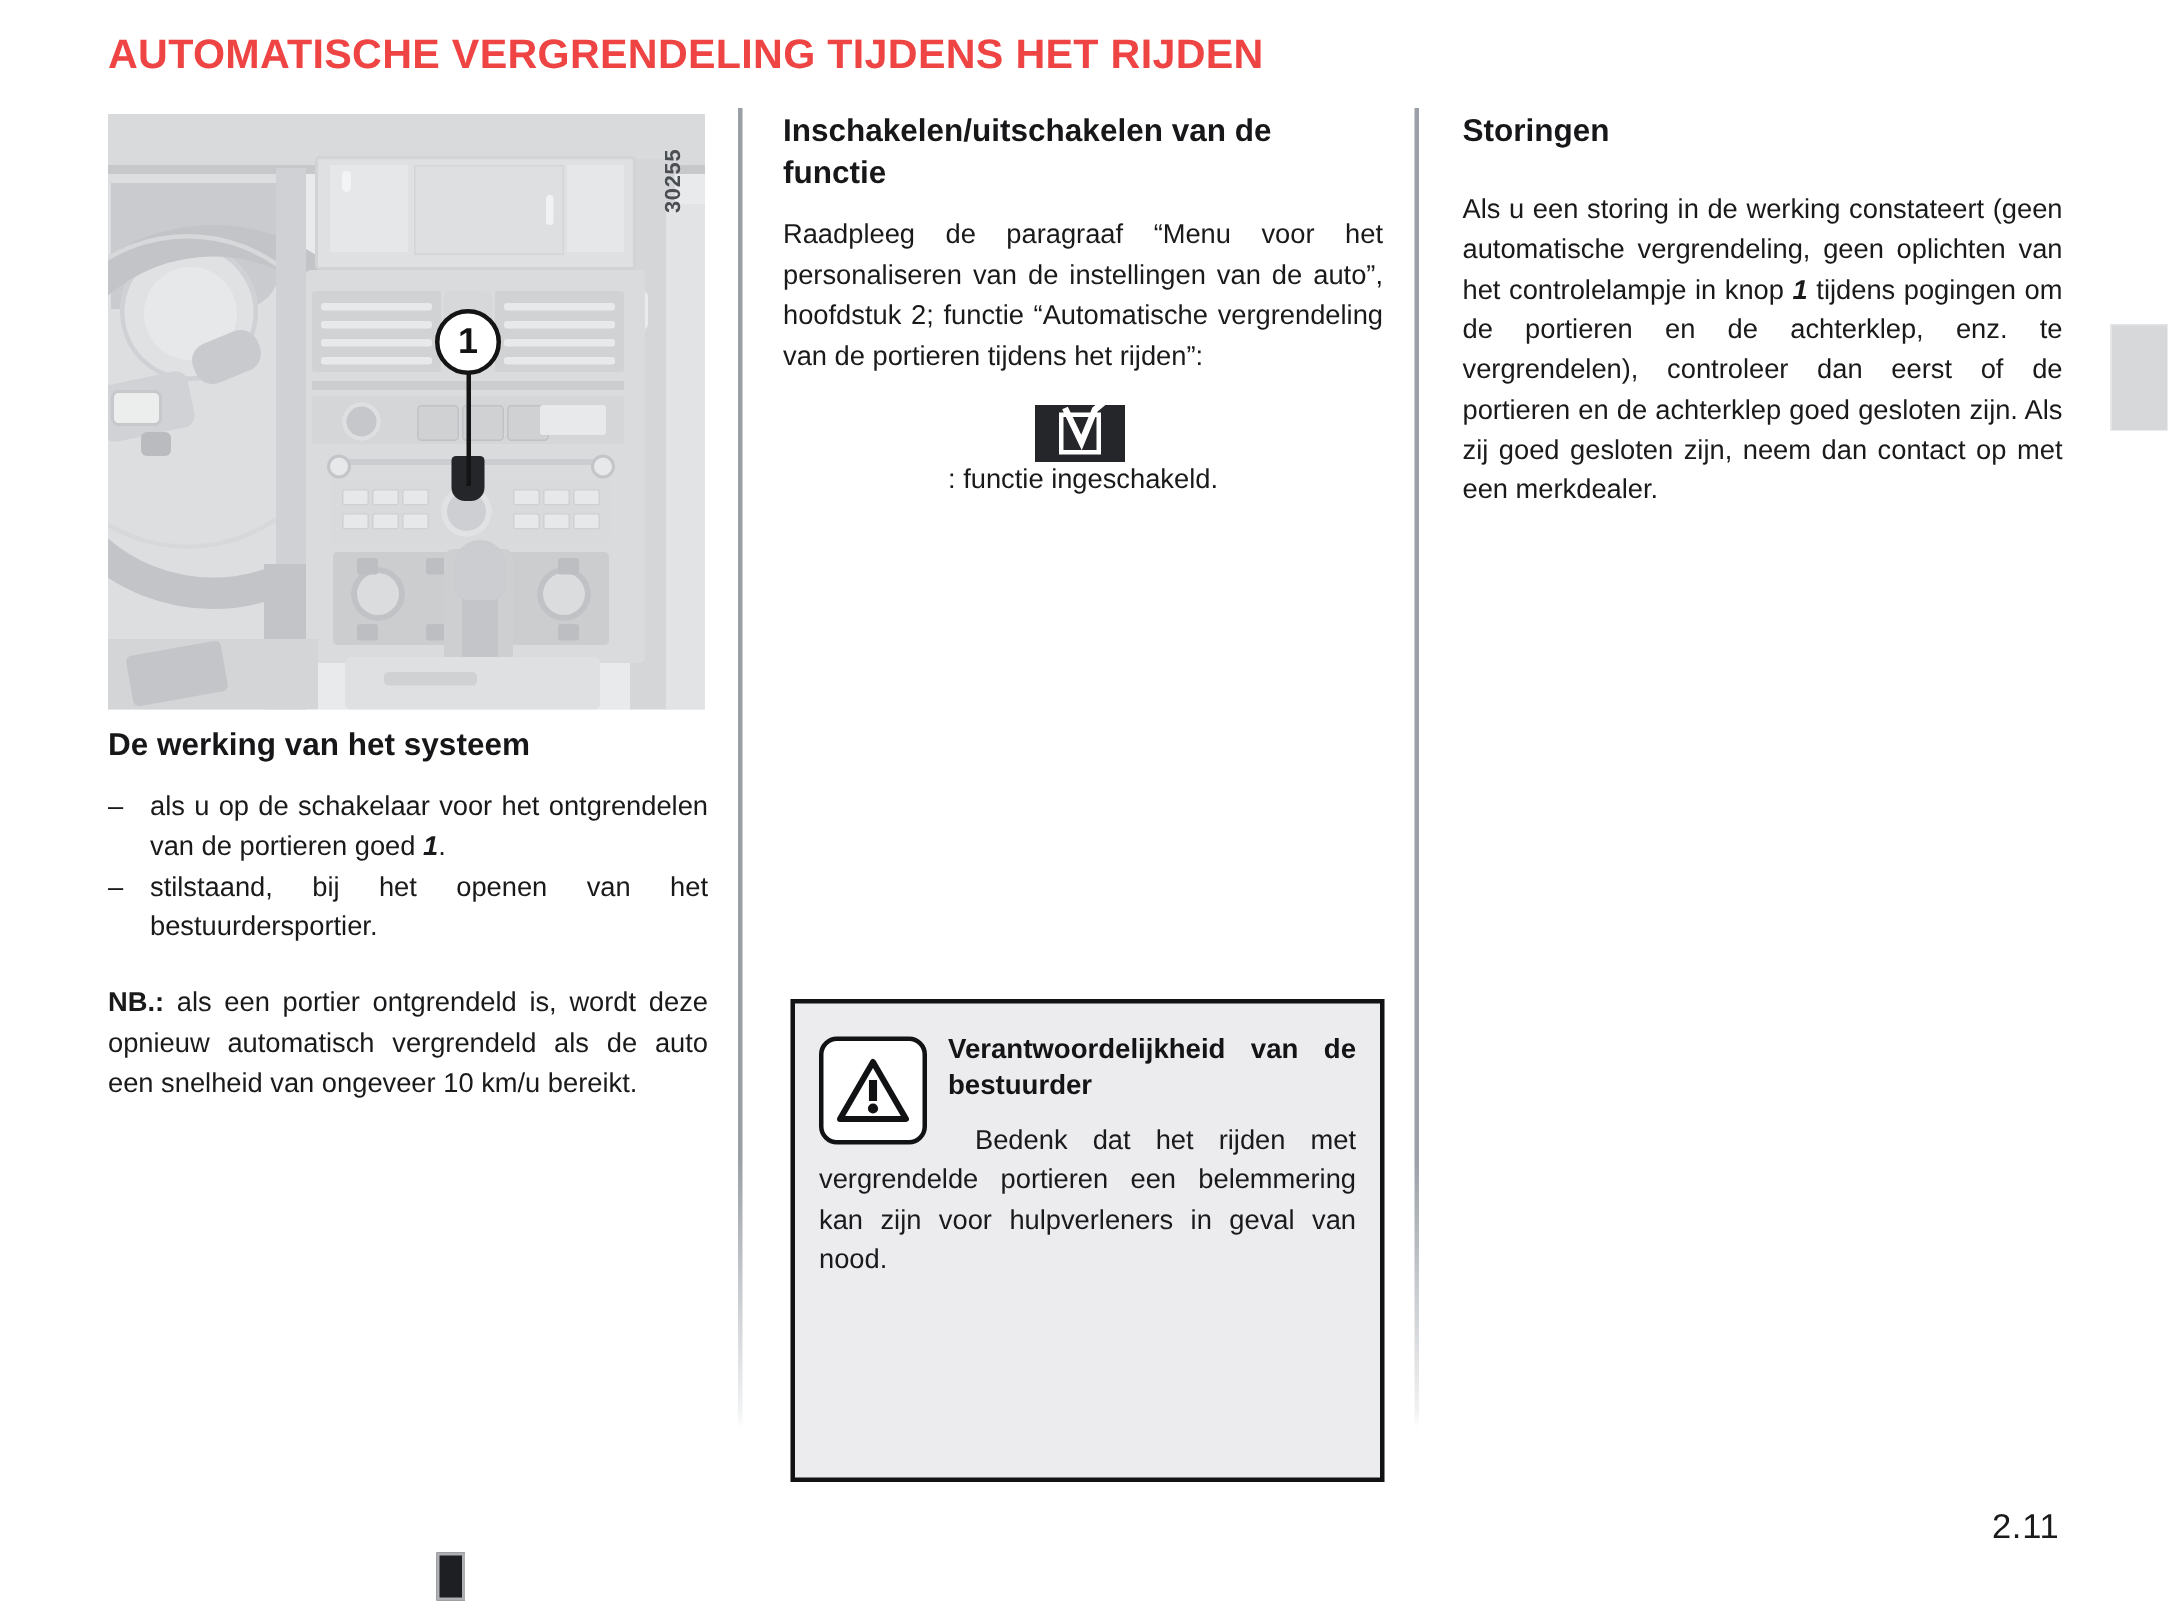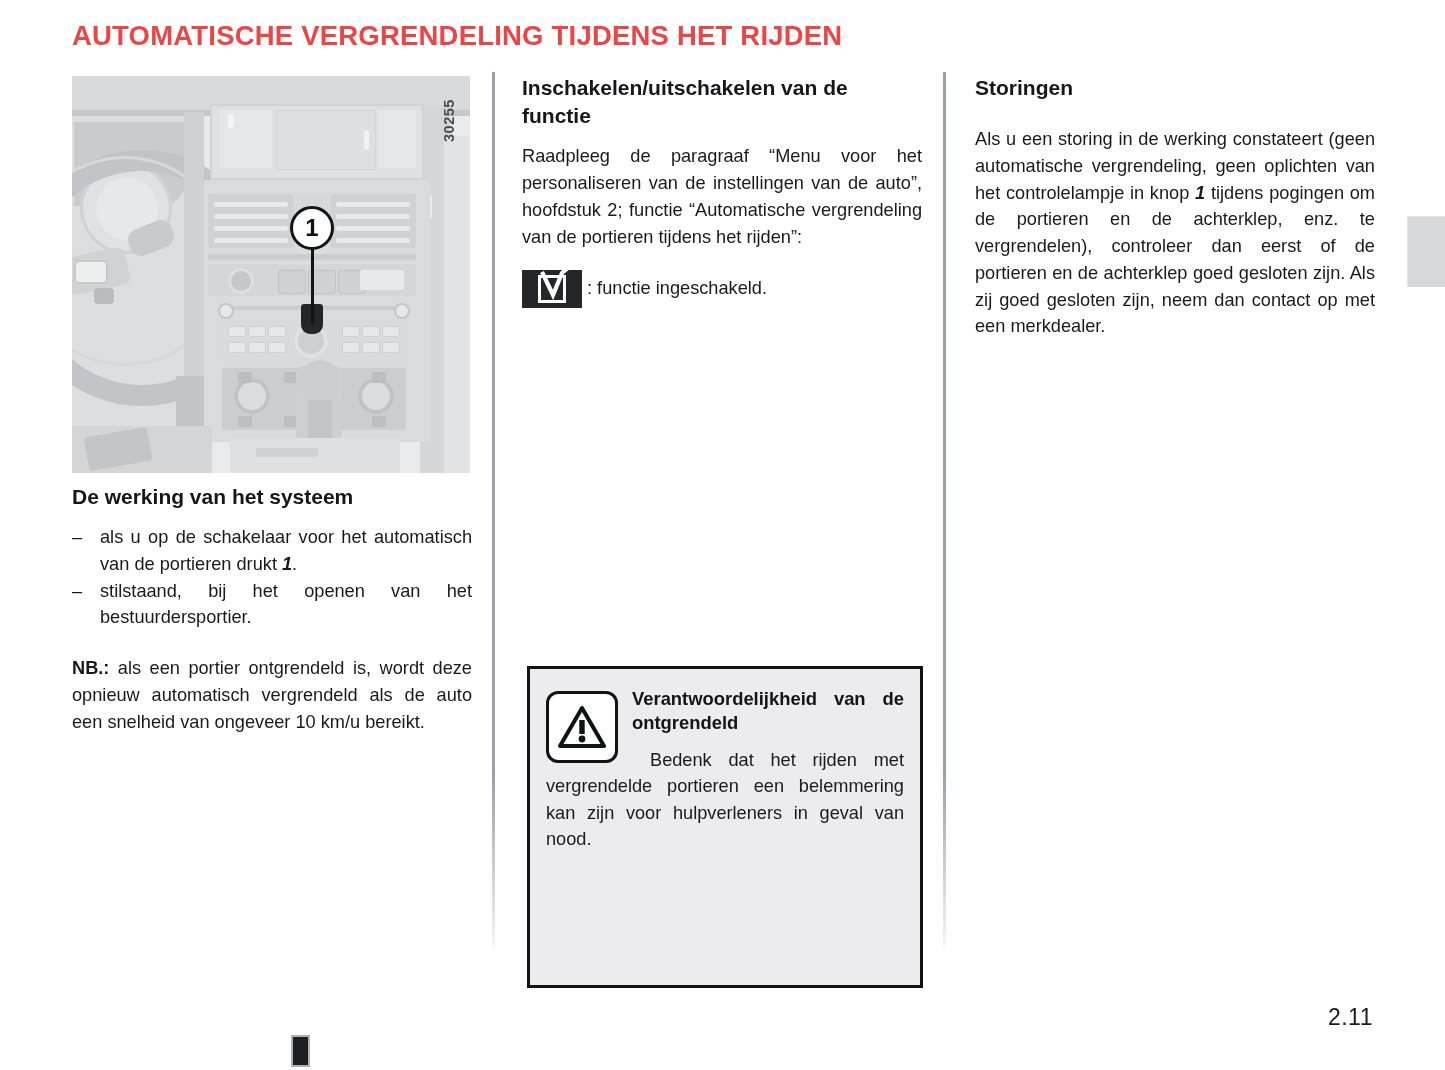--- a/index.html
+++ b/index.html
@@ -220,20 +220,21 @@
     top: 0;
   }
 
   b.num { font-style: italic; font-weight: bold; }
 
   
   .cb-row {
     display: flex;
     align-items: center;
     margin-bottom: 16px;
+    flex-direction: column;
   }
   .cb-row:last-of-type { margin-bottom: 0; }
   .cb-icon {
     width: 60px;
     height: 38px;
     background: #242629;
     display: flex;
     align-items: center;
     justify-content: center;
     flex: 0 0 auto;
@@ -418,21 +419,21 @@
       <div class="pc callout-line"></div>
       <div class="pc callout-circle">1</div>
     </div>
   </div>
   <div class="fig-ref">30255</div>
 
   <div class="col col-left">
     <h2 class="section">De werking van het systeem</h2>
     <ul class="dashlist">
       <li>
-        <span class="dash">–</span><span>als u op de schakelaar voor het automatisch van de portieren drukt </span><b class="num">1</b><span>.</span>
+        <span class="dash">–</span><span>als u op de schakelaar voor het ontgrendelen van de portieren goed </span><b class="num">1</b><span>.</span>
       </li>
       <li>
         <span class="dash">–</span><span>stilstaand, bij het openen van het bestuurdersportier.</span>
       </li>
     </ul>
     <p class="body"><b>NB.:</b><span> als een portier ontgrendeld is, wordt deze opnieuw automatisch vergrendeld als de auto een snelheid van ongeveer 10 km/u bereikt.</span></p>
   </div>
 
   <div class="col col-mid">
     <h2 class="section">Inschakelen/uitschakelen van de functie</h2>
@@ -452,21 +453,21 @@
   </div>
 
   <div class="warn-box">
     <div class="warn-icon">
       <svg width="48" height="44" viewBox="0 0 48 44" aria-hidden="true">
         <path d="M24 3 L46 41 L2 41 Z" fill="none" stroke="#111214" stroke-width="4" stroke-linejoin="round"></path>
         <rect x="21.3" y="15" width="5.4" height="14" fill="#111214"></rect>
         <circle cx="24" cy="34" r="3.4" fill="#111214"></circle>
       </svg>
     </div>
-    <p class="warn-title">Verantwoordelijkheid van de ontgrendeld</p>
+    <p class="warn-title">Verantwoordelijkheid van de bestuurder</p>
     <p class="warn-text">Bedenk dat het rijden met vergrendelde portieren een belemmering kan zijn voor hulpverleners in geval van nood.</p>
   </div>
 
   <div class="col col-right">
     <h2 class="section">Storingen</h2>
     <p class="body"><span>Als u een storing in de werking constateert (geen automatische vergrendeling, geen oplichten van het controlelampje in knop </span><b class="num">1</b><span> tijdens pogingen om de portieren en de achterklep, enz. te vergrendelen), controleer dan eerst of de portieren en de achterklep goed gesloten zijn. Als zij goed gesloten zijn, neem dan contact op met een merkdealer.</span></p>
   </div>
 
   <div class="page-number">2.11</div>
   <div class="corner-mark"></div>

